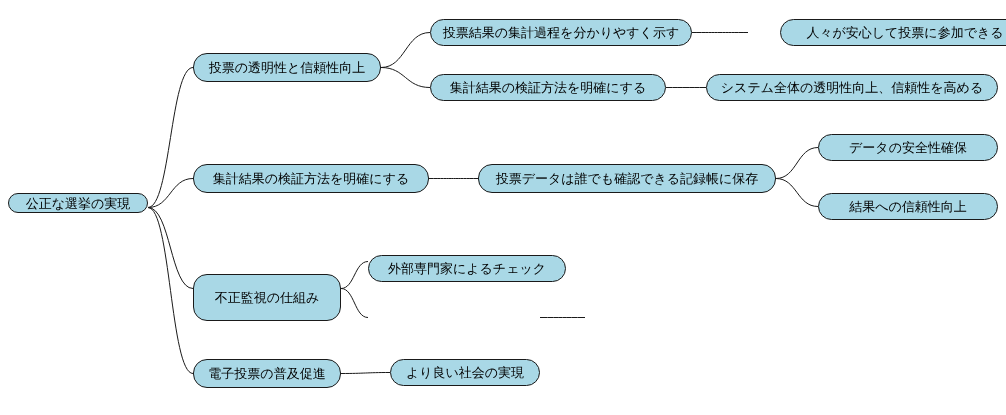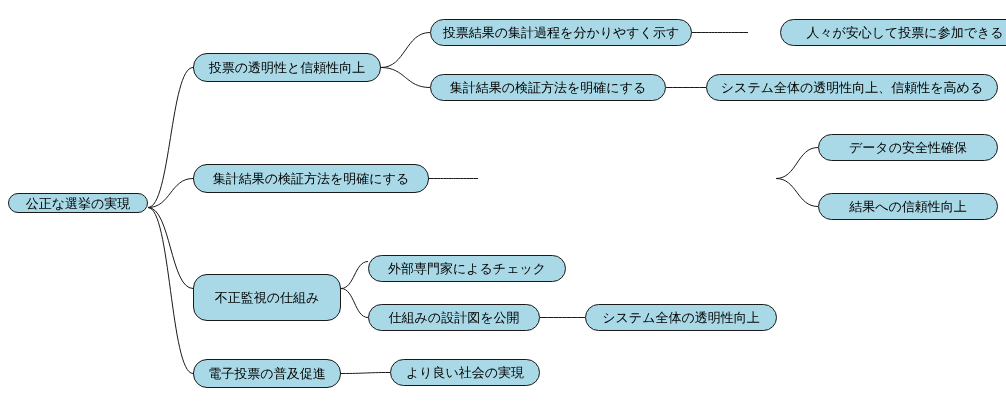--- a/index.html
+++ b/index.html
@@ -77,39 +77,36 @@
   <div class="node" id="n-b0c1" style="left:430px;top:74px;width:236px;height:27px">
     <span class="lbl">集計結果の検証方法を明確にする</span>
   </div>
   <div class="node" id="n-b0c1g0" style="left:706px;top:74px;width:292px;height:27px">
     <span class="lbl">システム全体の透明性向上、信頼性を高める</span>
   </div>
 
   <div class="node" id="n-b1" style="left:193px;top:164px;width:236px;height:29px">
     <span class="lbl">集計結果の検証方法を明確にする</span>
   </div>
+  <div class="node" id="n-b1c0" style="left:478px;top:164px;width:298px;height:29px">
+    <span class="lbl">投票データは誰でも確認できる記録帳に保存</span>
+  </div>
   <div class="node" id="n-b1c0g1" style="left:818px;top:193px;width:180px;height:27px">
     <span class="lbl">結果への信頼性向上</span>
   </div>
   <div class="node" id="n-b1c0g0" style="left:818px;top:134px;width:180px;height:27px">
     <span class="lbl">データの安全性確保</span>
   </div>
 
   <div class="node" id="n-b2" style="left:193px;top:274px;width:148px;height:47px">
     <span class="lbl">不正監視の仕組み</span>
   </div>
   <div class="node" id="n-b2c0" style="left:368px;top:255px;width:198px;height:27px">
     <span class="lbl">外部専門家によるチェック</span>
   </div>
-  <div class="node" id="n-b2c1" style="left:368px;top:304px;width:172px;height:27px">
-    <span class="lbl">仕組みの設計図を公開</span>
-  </div>
-  <div class="node" id="n-b2c1g0" style="left:585px;top:304px;width:192px;height:27px">
-    <span class="lbl">システム全体の透明性向上</span>
-  </div>
 
   <div class="node" id="n-b3" style="left:193px;top:359px;width:148px;height:29px">
     <span class="lbl">電子投票の普及促進</span>
   </div>
   <div class="node" id="n-b3c0" style="left:390px;top:359px;width:150px;height:27px">
     <span class="lbl">より良い社会の実現</span>
   </div>
 
 </div>
 

